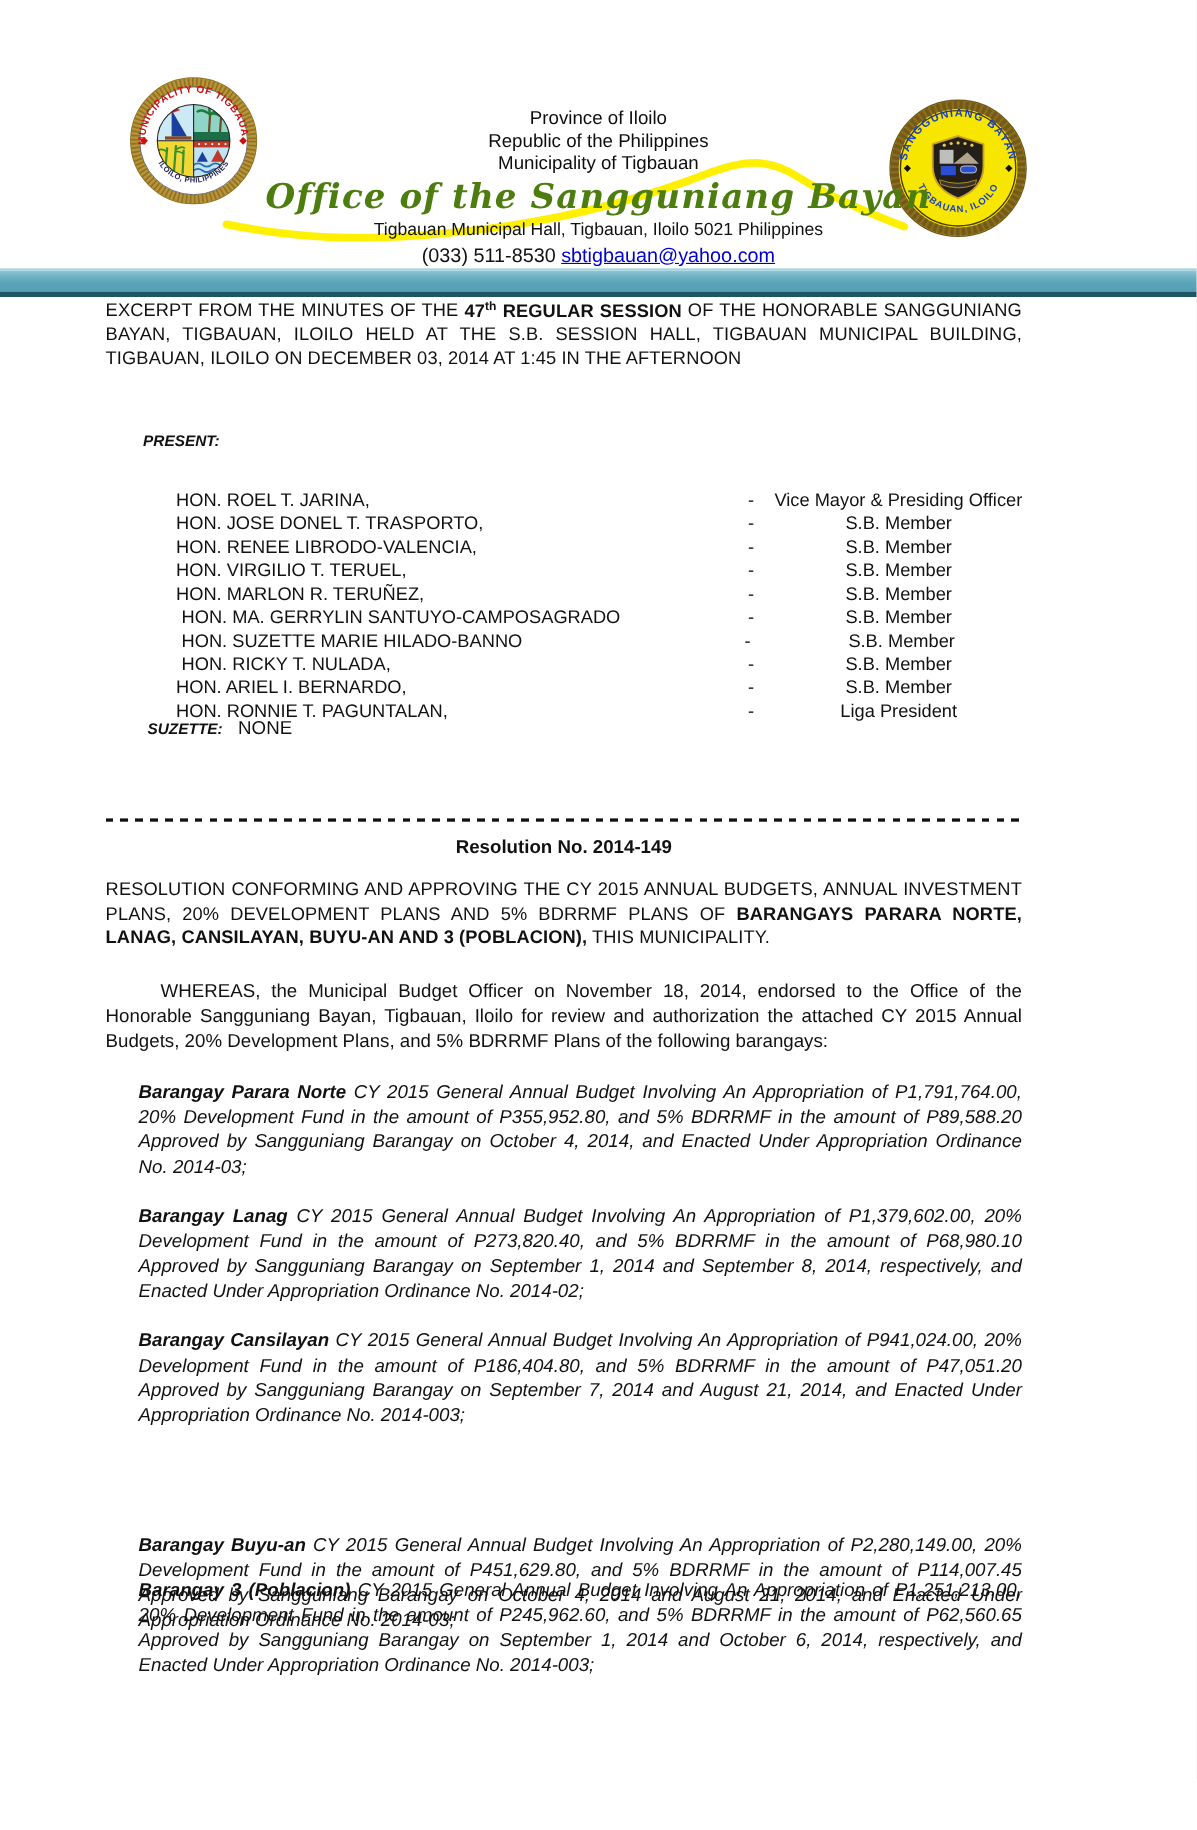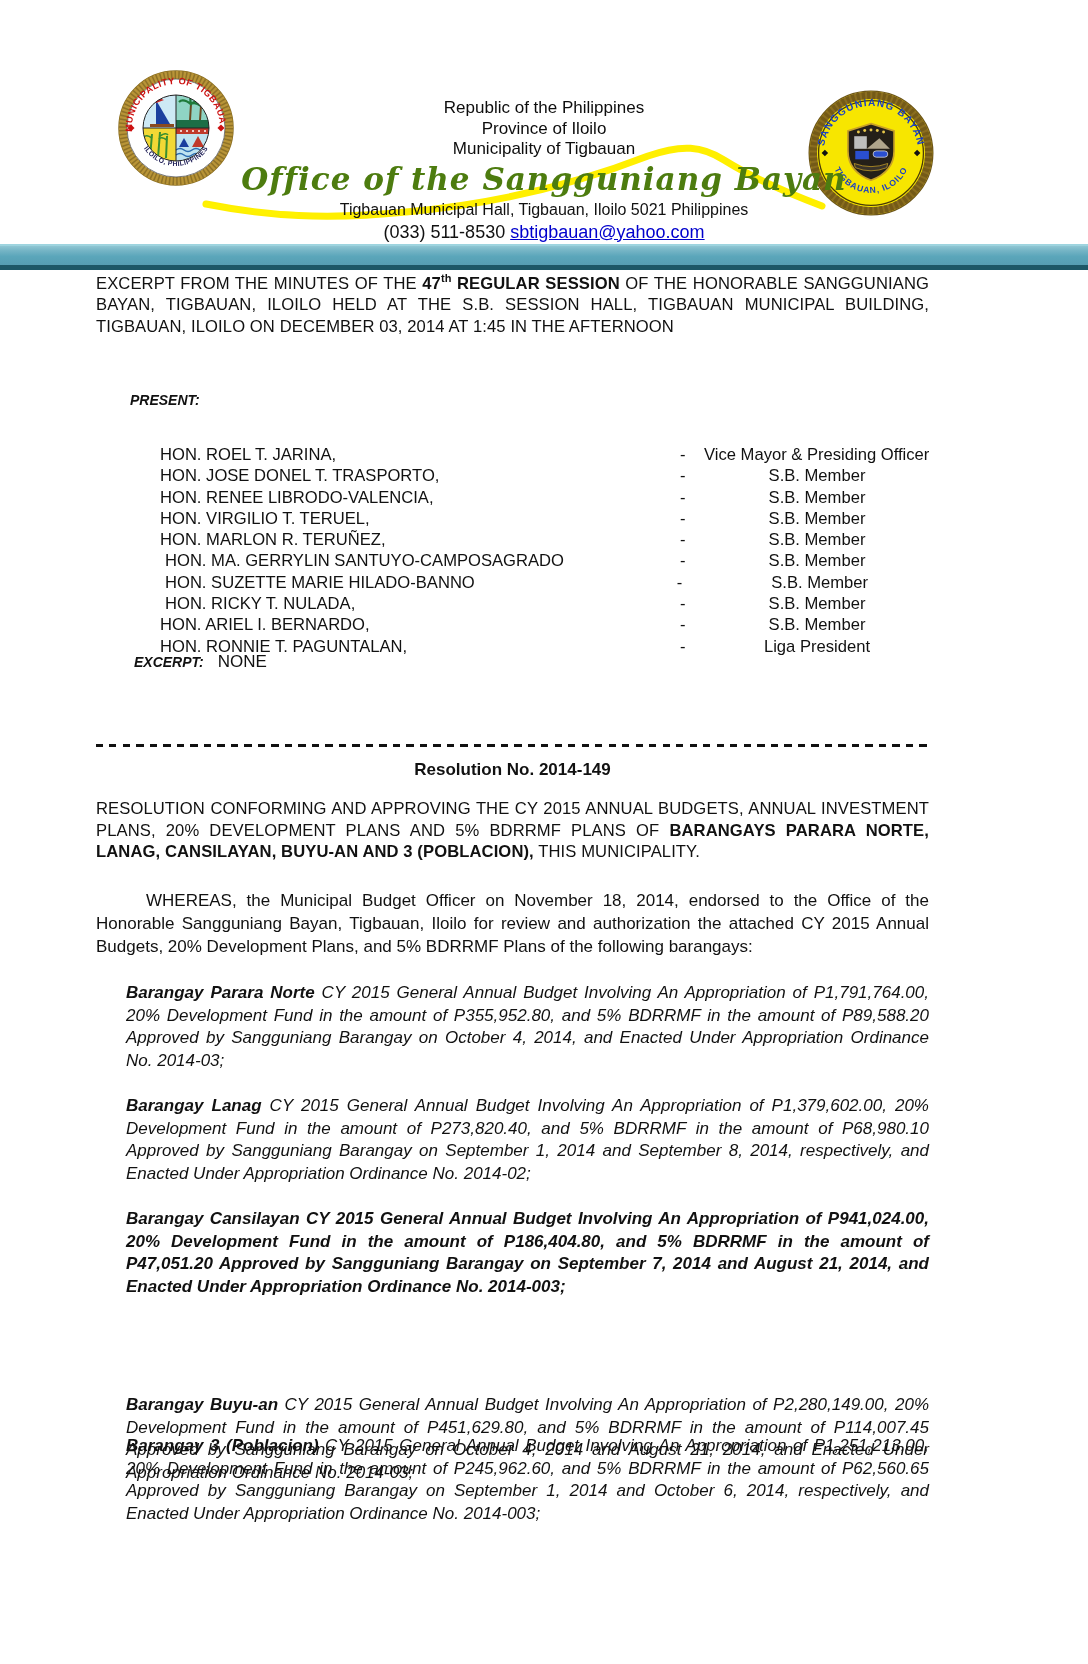--- a/index.html
+++ b/index.html
@@ -51,21 +51,21 @@
     background:repeating-linear-gradient(to right,#111 0 7px,transparent 7px 13.5px);
   }
   #res-no{top:760px;text-align:center;font-weight:bold;font-size:17px;}
   #res-title{top:798px;}
   .mixed{font-size:17px;line-height:22.8px;text-align:justify;}
   #whereas{top:890px;text-indent:50px;}
   .bgy{left:126px;width:803px;font-style:italic;font-size:17px;line-height:22.7px;text-align:justify;}
   .bgy b{font-style:italic;}
   #b1{top:982px;}
   #b2{top:1095px;}
-  #b3{top:1208px;font-weight:bold;}
+  #b3{top:1208px;}
   #b4{top:1394px;}
   #b5{top:1435px;}
   sup{font-size:11px;}
 </style>
 </head>
 <body>
 
 <div class="page">
 
   <svg class="swoosh" viewBox="0 0 664 104">
@@ -146,22 +146,22 @@
         <circle cx="74" cy="42" r="1.4"></circle>
     </g>
     <rect x="46" y="46" width="12" height="12" fill="#cfcfcf" opacity="0.9"></rect>
     <polygon points="58,58 70,48 80,58" fill="#b0a58c"></polygon>
     <rect x="47" y="60" width="13" height="8" fill="#2a4fd0"></rect>
     <rect x="64" y="60" width="14" height="6" rx="3" fill="#2a4fd0" stroke="#cfcfcf" stroke-width="0.8"></rect>
     <path d="M 46,72 Q 62,78 78,72 L 77,76 Q 62,82 47,76 Z" fill="#3a332a" stroke="#c9a227" stroke-width="0.7"></path>
   </svg>
 
   <div class="header-text">
+    <div class="h-line">Province of Iloilo</div>
     <div class="h-line">Republic of the Philippines</div>
-    <div class="h-line">Province of Iloilo</div>
     <div class="h-line">Municipality of Tigbauan</div>
     <div class="h-office">Office of the Sangguniang Bayan</div>
     <div class="h-addr">Tigbauan Municipal Hall, Tigbauan, Iloilo 5021 Philippines</div>
     <div class="h-phone">
       <span>(033) 511-8530</span>
       <a class="h-email" href="#">sbtigbauan@yahoo.com</a>
     </div>
   </div>
 
   <div class="teal-bar"></div>
@@ -219,21 +219,21 @@
       <span class="att-role">S.B. Member</span>
     </div>
     <div class="att-row">
       <span class="att-name">HON. RONNIE T. PAGUNTALAN,</span>
       <span class="att-dash">-</span>
       <span class="att-role">Liga President</span>
     </div>
   </div>
 
   <div class="blk" id="absent">
-    <span class="absent-label">EXCERPT:</span><span class="absent-value">NONE</span>
+    <span class="absent-label">SUZETTE:</span><span class="absent-value">NONE</span>
   </div>
 
   <div class="blk" id="divider"></div>
 
   <div class="blk" id="res-no">Resolution No. 2014-149</div>
 
   <div class="blk caps" id="res-title">
     <span>RESOLUTION CONFORMING AND APPROVING THE CY 2015 ANNUAL BUDGETS, ANNUAL INVESTMENT PLANS, 20% DEVELOPMENT PLANS AND 5% BDRRMF PLANS OF </span><b><span>BARANGAYS PARARA NORTE, LANAG, CANSILAYAN, BUYU-AN AND 3 (POBLACION),</span></b><span> THIS MUNICIPALITY.</span>
   </div>
 

